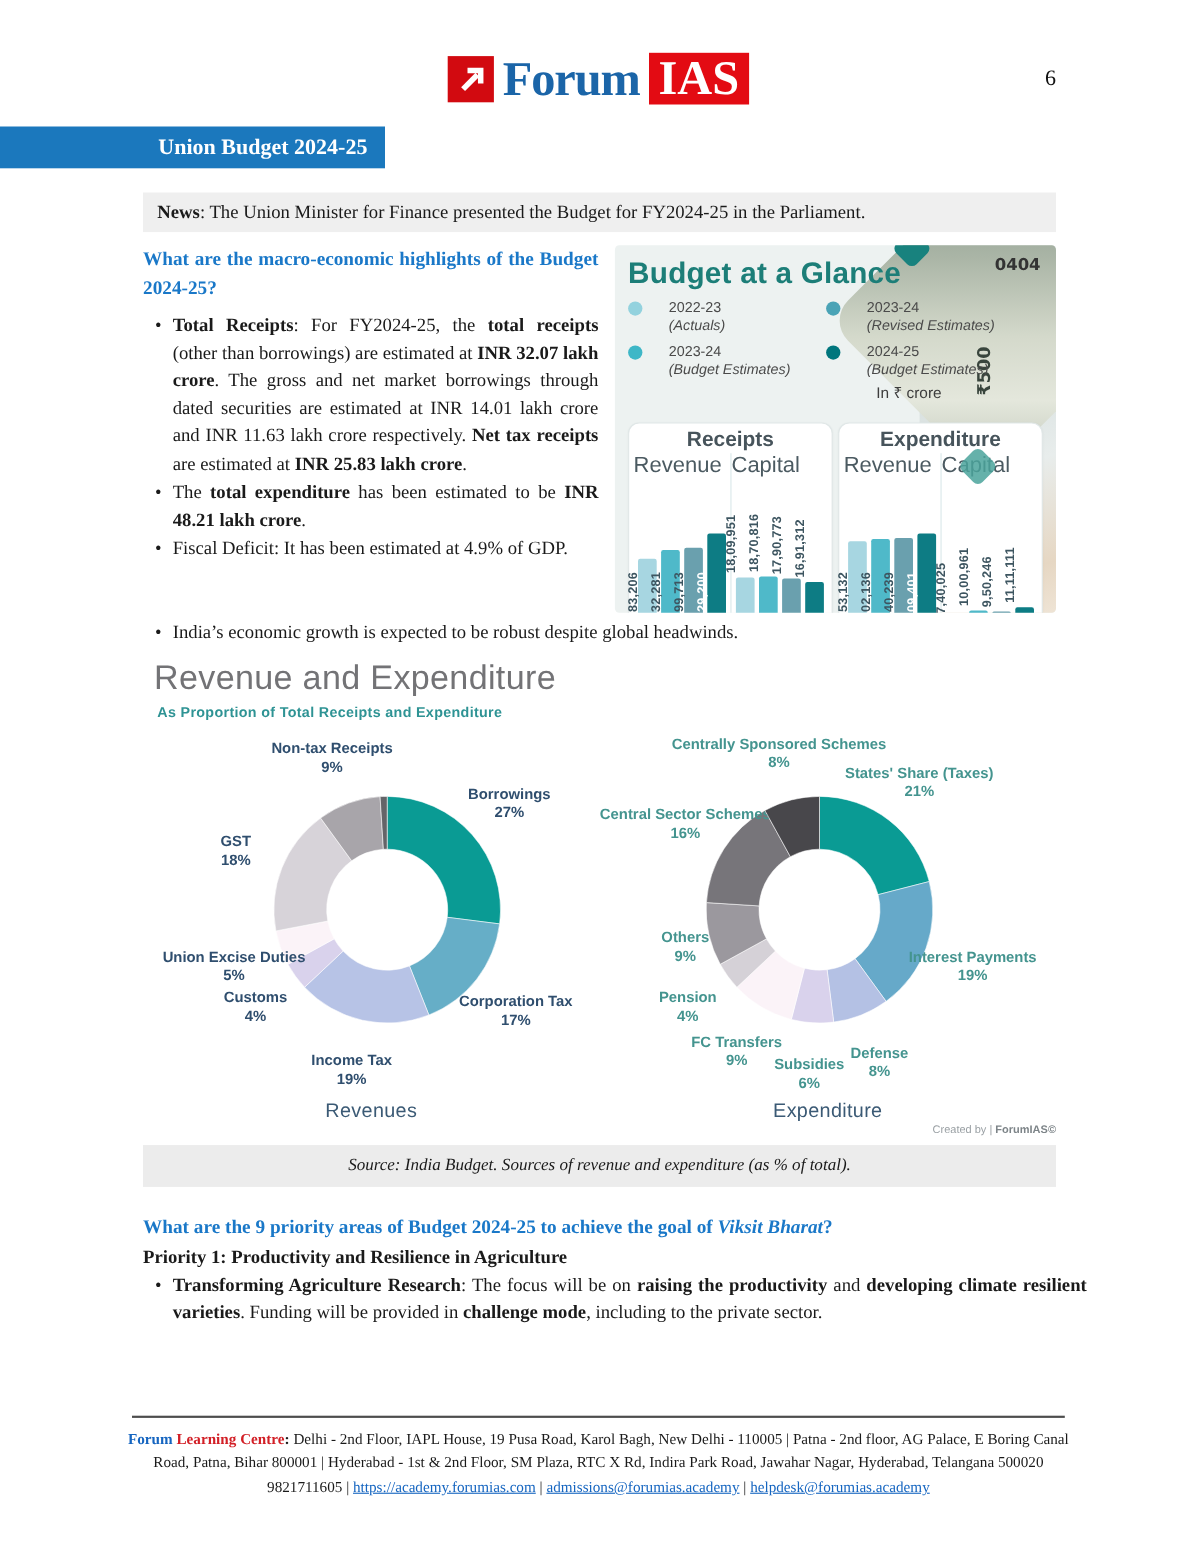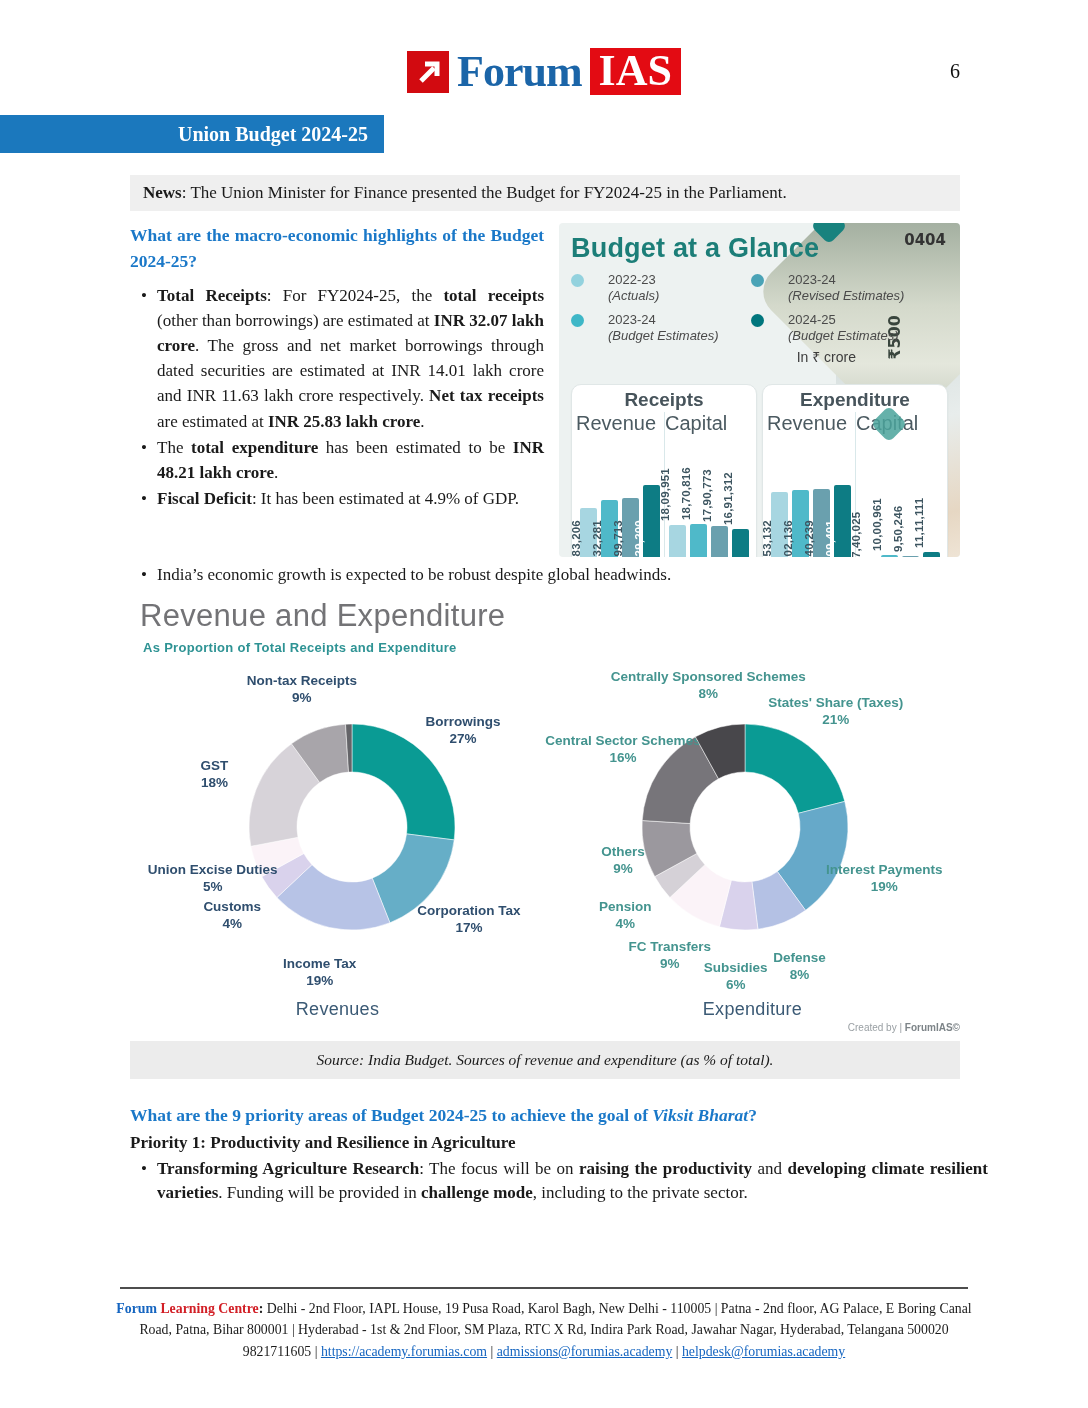--- a/index.html
+++ b/index.html
@@ -9,21 +9,21 @@
 
   
   .header { padding-top:46px; display:flex; justify-content:center; align-items:center; gap:8px; }
   .logo-arrow { width:42px; height:42px; background:#d20a10; display:flex; align-items:center; justify-content:center; }
   .logo-forum { font-size:44px; font-weight:700; color:#1b65a8; letter-spacing:-1px; }
   .logo-ias { font-size:44px; font-weight:700; color:#fff; background:#e30b13; padding:0 9px; line-height:1.05; }
   .page-num { position:absolute; top:60px; right:128px; font-size:20px; color:#111; }
 
   .band-red { margin-top:16px; background:#c50d10; height:42px; display:flex; align-items:center; justify-content:center; }
   .band-red span { color:#fff; font-weight:700; font-size:22px; }
-  .band-blue { margin-top:18px; background:#1b78bd; height:38px; width:384px; display:flex; align-items:center; justify-content:flex-end; padding-right:16px; }
+  .band-blue { margin-top:18px; background:#1b78bd; height:38px; width:350px; display:flex; align-items:center; justify-content:flex-end; padding-right:16px; }
   .band-blue span { color:#fff; font-weight:700; font-size:20px; }
 
   .content { margin-left:130px; width:830px; }
   .news-box { margin-top:22px; background:#efefef; padding:8px 13px; font-size:17px; }
 
   .row { margin-top:12px; display:flex; align-items:flex-start; }
   .left-col { width:414px; font-size:17px; line-height:1.48; text-align:justify; }
   .q-head { color:#1a78c8; font-weight:700; font-size:17.5px; text-align:justify; margin-bottom:8px; }
   .bullet { position:relative; padding-left:27px; margin-bottom:1px; }
   .bullet::before { content:"•"; position:absolute; left:11px; top:0; }
@@ -110,21 +110,21 @@
 
   <div class="content">
 
     <div class="news-box"><span style="font-weight: 700;">News</span><span>: The Union Minister for Finance presented the Budget for FY2024-25 in the Parliament.</span></div>
 
     <div class="row">
       <div class="left-col">
         <div class="q-head">What are the macro-economic highlights of the Budget 2024-25?</div>
         <div class="bullet"><span style="font-weight: 700;">Total Receipts</span><span>: For FY2024-25, the </span><span style="font-weight: 700;">total receipts</span><span> (other than borrowings) are estimated at </span><span style="font-weight: 700;">INR 32.07 lakh crore</span><span>. The gross and net market borrowings through dated securities are estimated at INR 14.01 lakh crore and INR 11.63 lakh crore respectively. </span><span style="font-weight: 700;">Net tax receipts</span><span> are estimated at </span><span style="font-weight: 700;">INR 25.83 lakh crore</span><span>.</span></div>
         <div class="bullet"><span>The </span><span style="font-weight: 700;">total expenditure</span><span> has been estimated to be </span><span style="font-weight: 700;">INR 48.21 lakh crore</span><span>.</span></div>
-        <div class="bullet"><span style="font-weight: 700;">Fiscal Deficit</span><span>: It has been estimated at 4.9% of GDP.</span></div>
+        <div class="bullet"><span style="font-weight: 400;">Fiscal Deficit</span><span>: It has been estimated at 4.9% of GDP.</span></div>
       </div>
 
       <div class="glance">
         <div class="note-photo"></div>
         <div class="photo2"></div>
         <div class="note-500">₹500</div>
         <div class="note-serial">0404</div>
         <div class="mini-diamond d1"></div>
         <div class="mini-diamond d2"></div>
 

